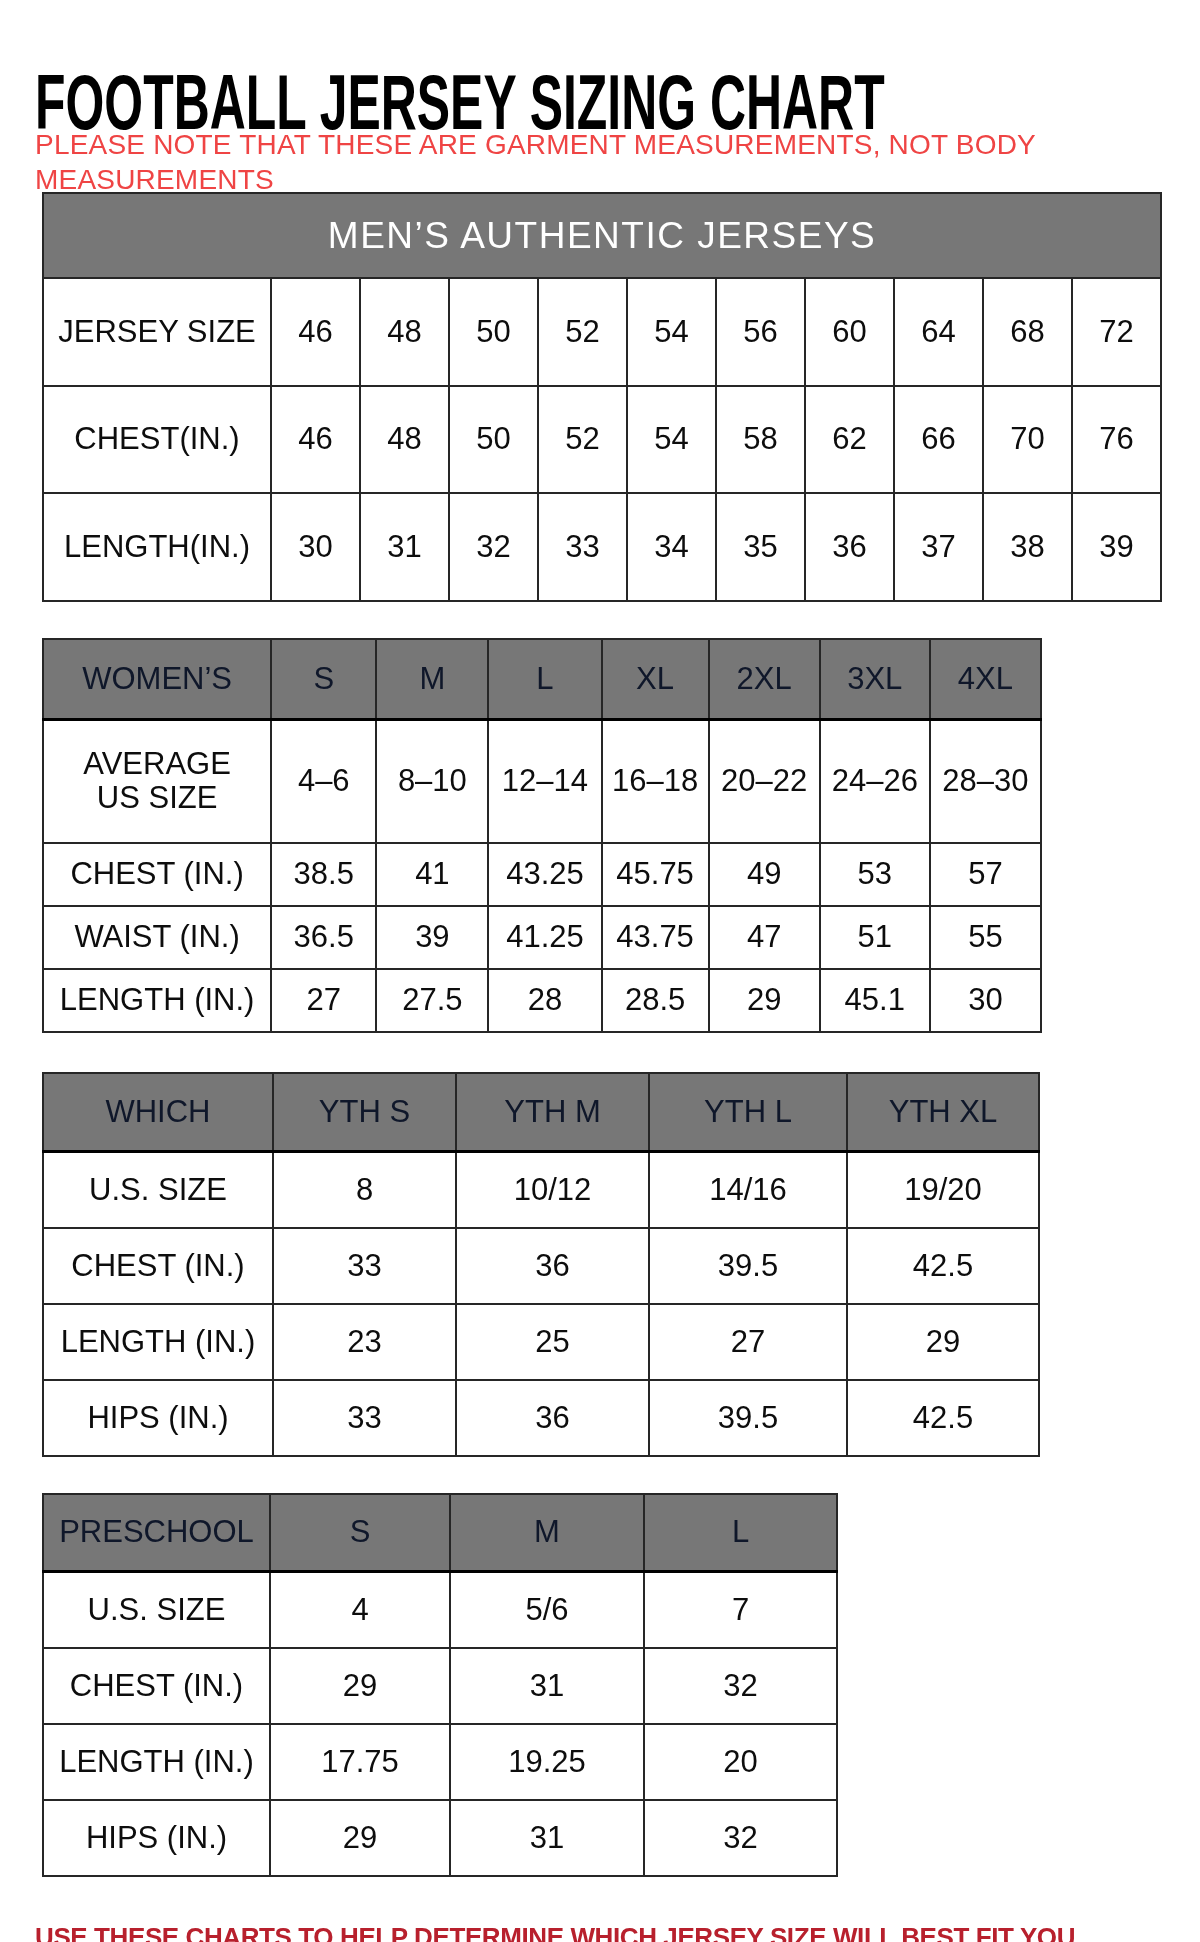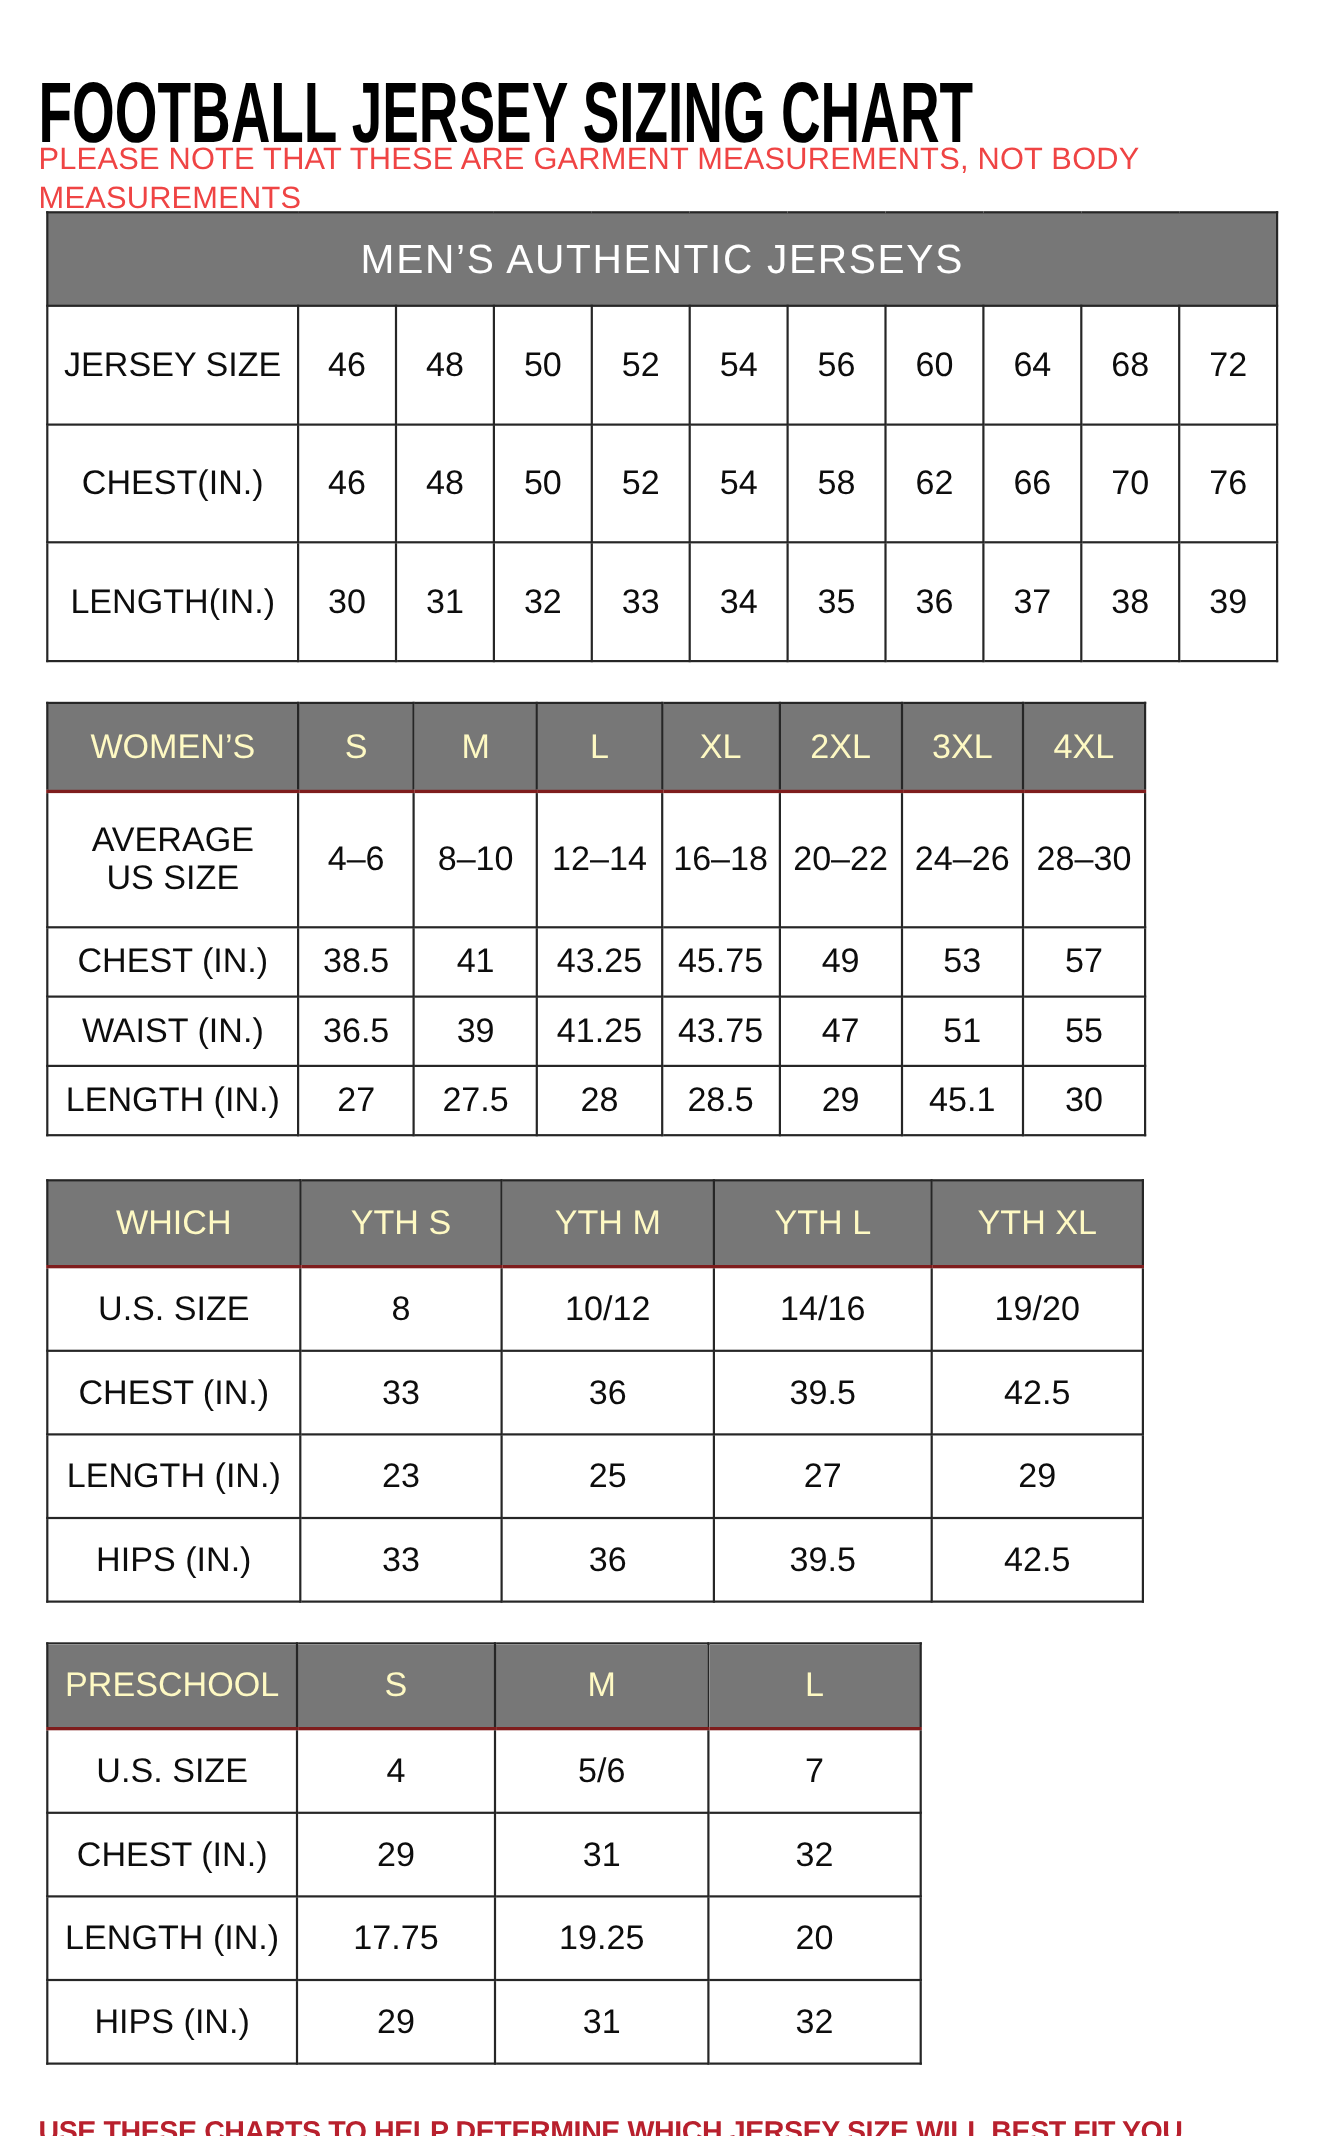--- a/index.html
+++ b/index.html
@@ -33,22 +33,22 @@
     border:2px solid #262626; text-align:center; vertical-align:middle;
     font-weight:normal; font-size:31px; line-height:34px; color:#0d0d0d;
     padding:0; overflow:hidden;
   }
   th.row-label { white-space:pre-line; }
   td.banner {
     background:#777777; color:#ffffff;
     font-size:37px; letter-spacing:1.5px;
   }
   tr.header-row.gray th {
-    background:#777777; color:#fef9c3;
-    border-bottom:3px solid #7f1d1d;
+    background:#777777; color:#0f172a;
+    border-bottom:3px solid #000000;
     margin-left:45px;
   }
   #table-0 { left:42px; top:192px; width:1118px; height:410px; }
   #table-0 tr.banner-row { height:85px; }
   #table-1 { left:42px; top:638px;  width:1000px; height:395px; }
   #table-1 tr.header-row { height:80px; }
   #table-2 { left:42px; top:1072px; width:996px;  height:385px; }
   #table-2 tr.header-row { height:78px; }
   #table-3 { left:42px; top:1493px; width:794px;  height:384px;border-radius:28px; }
   #table-3 tr.header-row { height:77px; }

